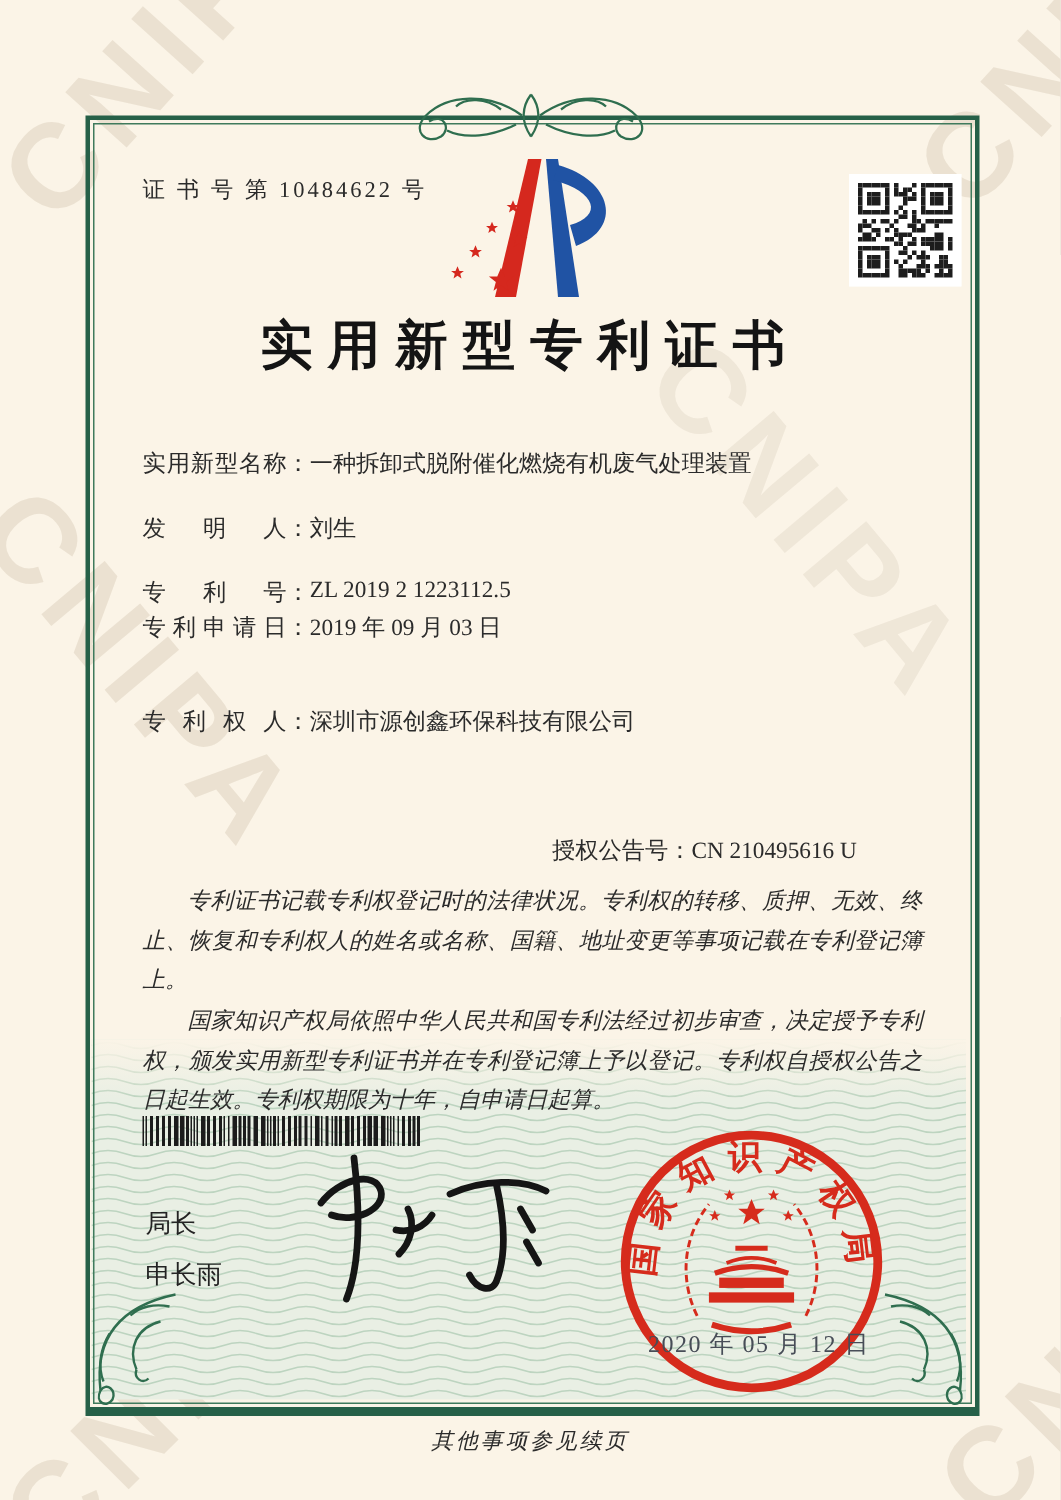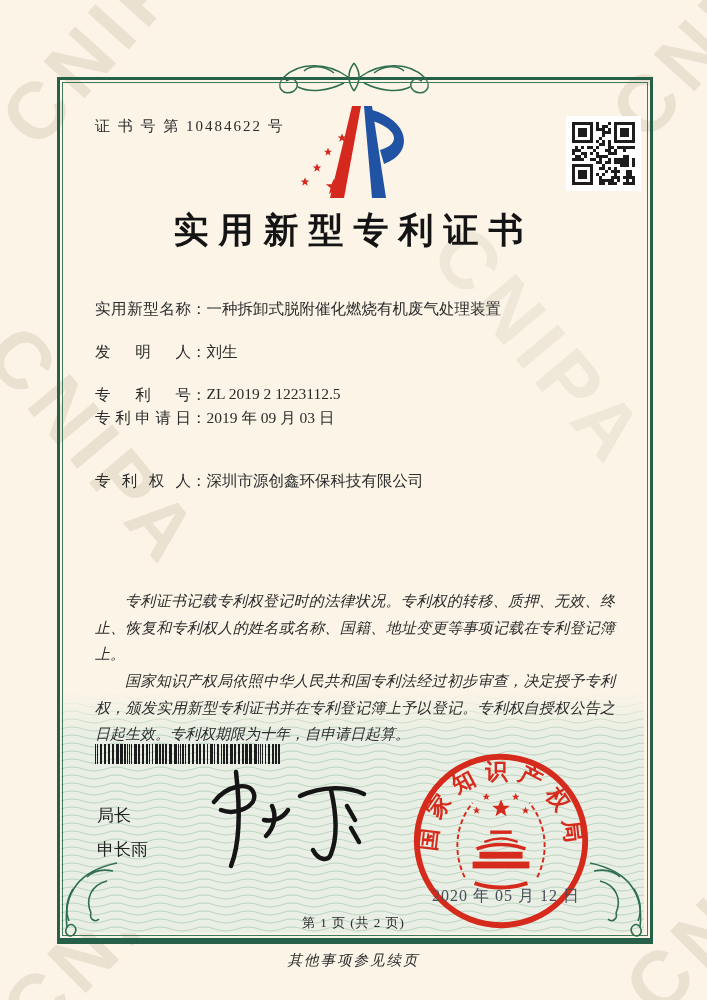--- a/index.html
+++ b/index.html
@@ -401,20 +401,23 @@
     <span class="flabel">专利号</span><span class="fcolon">：</span><span class="fval">ZL 2019 2 1223112.5</span>
   </div>
   <div class="frow" style="top:408px">
     <span class="flabel">专利申请日</span><span class="fcolon">：</span><span class="fval">2019 年 09 月 03 日</span>
   </div>
   <div class="frow" style="top:471px">
     <span class="flabel">专利权人</span><span class="fcolon">：</span><span class="fval">深圳市源创鑫环保科技有限公司</span>
   </div>
 
 
+  <div class="grant2">
+    <span>授权公告号</span><span>：</span><span>CN 210495616 U</span>
+  </div>
 
   <div class="paras">
     <p>专利证书记载专利权登记时的法律状况。专利权的转移、质押、无效、终止、恢复和专利权人的姓名或名称、国籍、地址变更等事项记载在专利登记簿上。</p>
     <p>国家知识产权局依照中华人民共和国专利法经过初步审查，决定授予专利权，颁发实用新型专利证书并在专利登记簿上予以登记。专利权自授权公告之日起生效。专利权期限为十年，自申请日起算。</p>
   </div>
 
   <div id="barcode" class="barcode">
       <span style="width:1px"></span>
       <i style="width:1px"></i>
       <span style="width:1px"></span>
@@ -563,17 +566,16 @@
       <path d="M78 96 Q 95 89 112 96" stroke-width="2.5"></path>
       <path d="M84 86 L 106 86" stroke-width="3.5"></path>
       <path d="M58 132 C 46 108 48 78 66 56" stroke-width="2" stroke-dasharray="5 3"></path>
       <path d="M132 132 C 144 108 142 78 124 56" stroke-width="2" stroke-dasharray="5 3"></path>
       <path d="M68 138 Q 95 147 122 138" stroke-width="4"></path>
     </g>
   </svg>
 
   <div class="seal-date">2020 年 05 月 12 日</div>
 
-  <div class="page-no">第 1 页 (共 2 页)</div>
 
   <div class="cont-note">其他事项参见续页</div>
 
 </div>
 
 </body></html>

